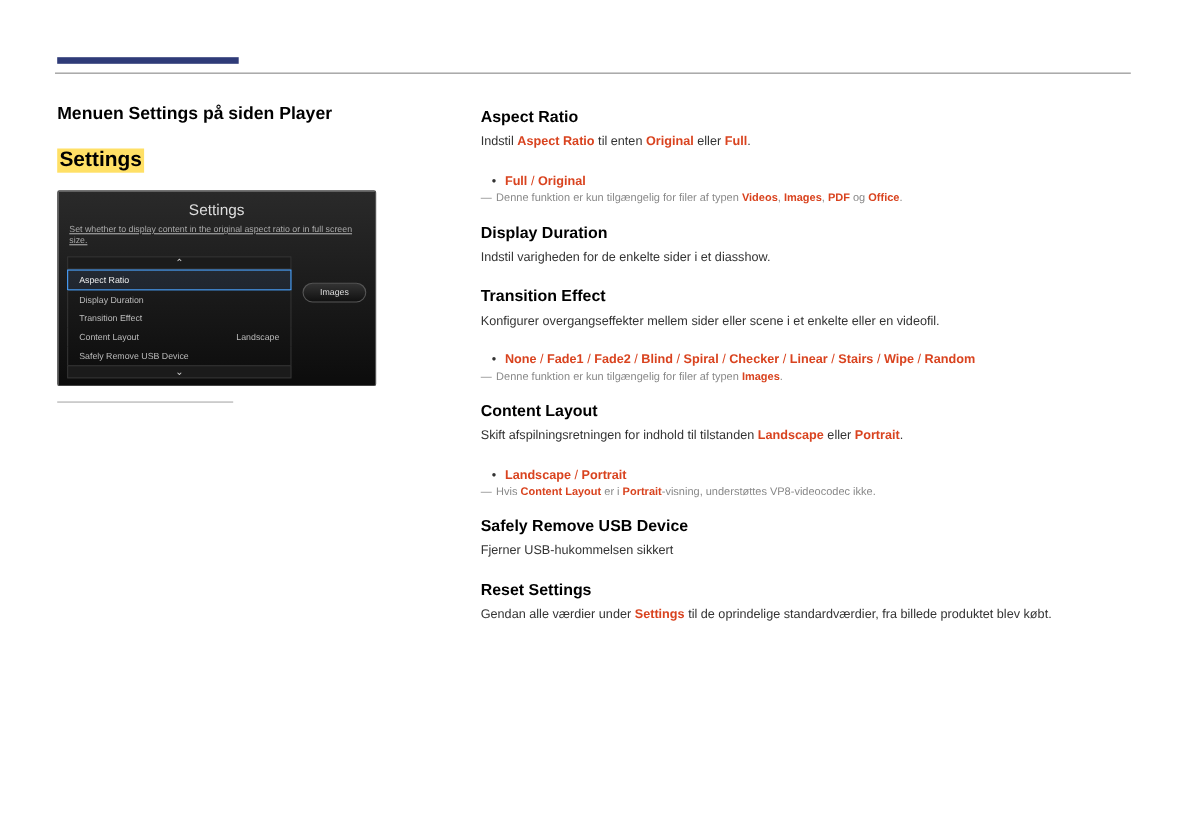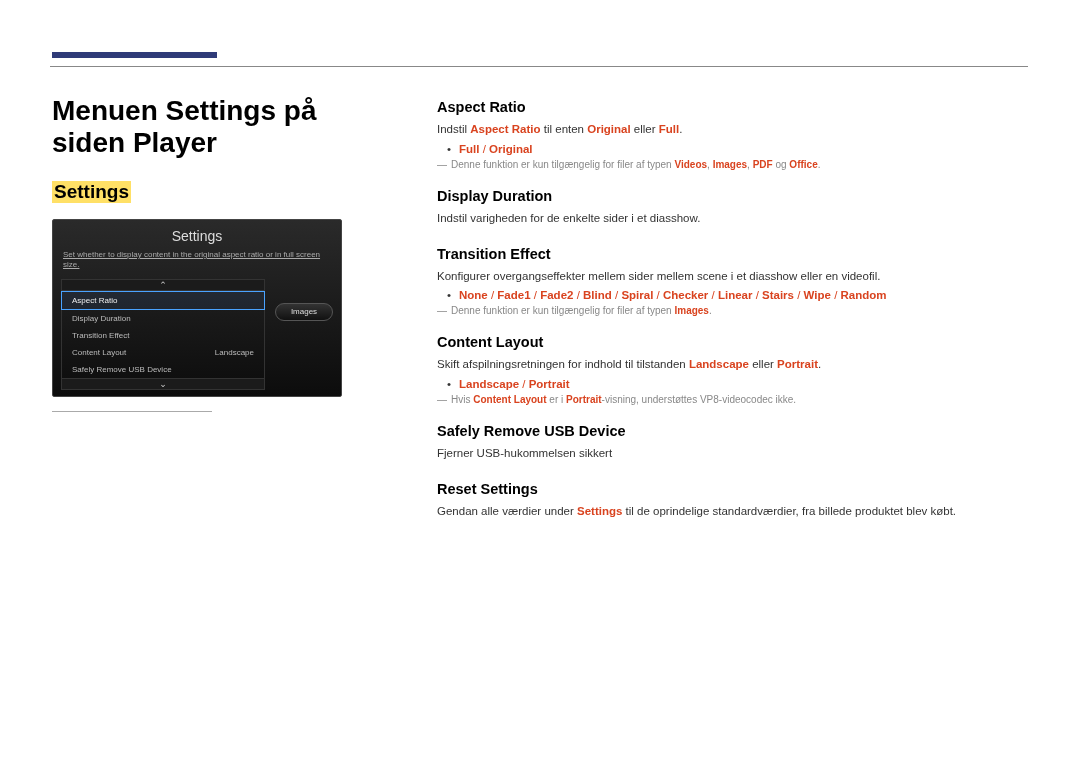--- a/index.html
+++ b/index.html
@@ -32,21 +32,21 @@
   }
   .left-col {
     width: 345px;
     flex-shrink: 0;
   }
   .right-col {
     flex: 1;
     padding-top: 4px;
   }
   h1.page-title {
-    font-size: 28px;
+    font-size: 16px;
     font-weight: 600;
     color: #000;
     margin-bottom: 22px;
   }
   .settings-highlight {
     display: inline-block;
     font-size: 19px;
     font-weight: 600;
     color: #000;
     background: #ffe066;
@@ -144,21 +144,21 @@
   }
   .body-text {
     font-size: 11.5px;
     color: #333;
     line-height: 1.55;
   }
   .red { color: #d9431f; font-weight: 600; }
   .bullet-line {
     font-size: 11.5px;
     color: #333;
-    margin-top: 4px;
+    margin-top: 20px;
     padding-left: 22px;
     position: relative;
   }
   .bullet-line::before {
     content: "•";
     position: absolute;
     left: 10px;
     color: #333;
   }
   .note-line {
@@ -238,21 +238,21 @@
         </div>
       </div>
 
       <div class="section">
         <div class="sec-title">Display Duration</div>
         <div class="body-text">Indstil varigheden for de enkelte sider i et diasshow.</div>
       </div>
 
       <div class="section">
         <div class="sec-title">Transition Effect</div>
-        <div class="body-text">Konfigurer overgangseffekter mellem sider mellem scene i et diasshow eller en videofil.</div>
+        <div class="body-text">Konfigurer overgangseffekter mellem sider eller scene i et enkelte eller en videofil.</div>
         <div class="bullet-line">
           <span class="red">None</span><span class="sep"> / </span><span class="red">Fade1</span><span class="sep"> / </span><span class="red">Fade2</span><span class="sep"> / </span><span class="red">Blind</span><span class="sep"> / </span><span class="red">Spiral</span><span class="sep"> / </span><span class="red">Checker</span><span class="sep"> / </span><span class="red">Linear</span><span class="sep"> / </span><span class="red">Stairs</span><span class="sep"> / </span><span class="red">Wipe</span><span class="sep"> / </span><span class="red">Random</span>
         </div>
         <div class="note-line">
           <span>Denne funktion er kun tilgængelig for filer af typen </span><span class="red">Images</span><span>.</span>
         </div>
       </div>
 
       <div class="section">
         <div class="sec-title">Content Layout</div>

